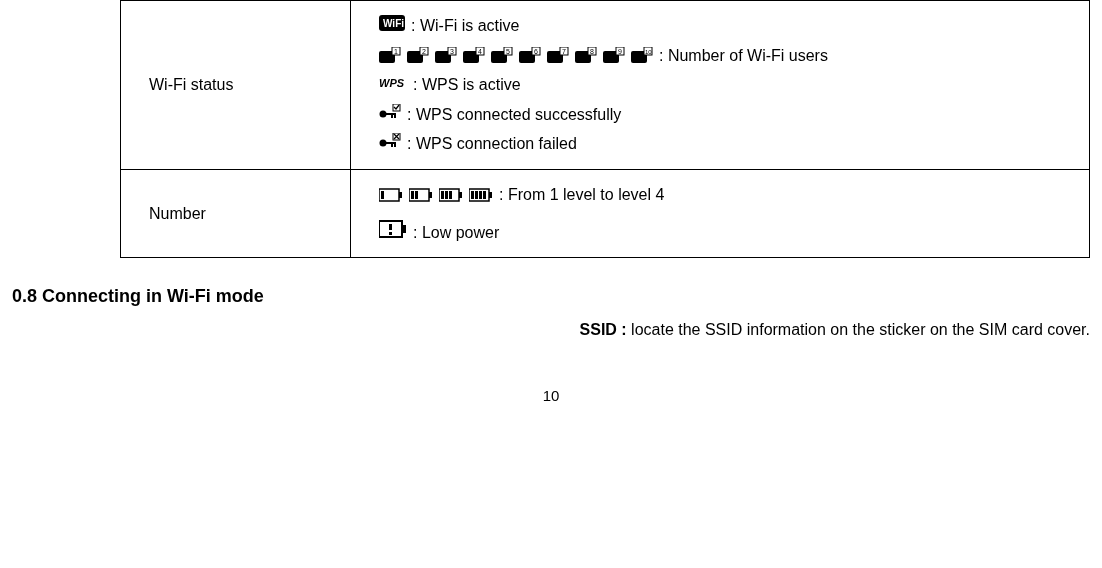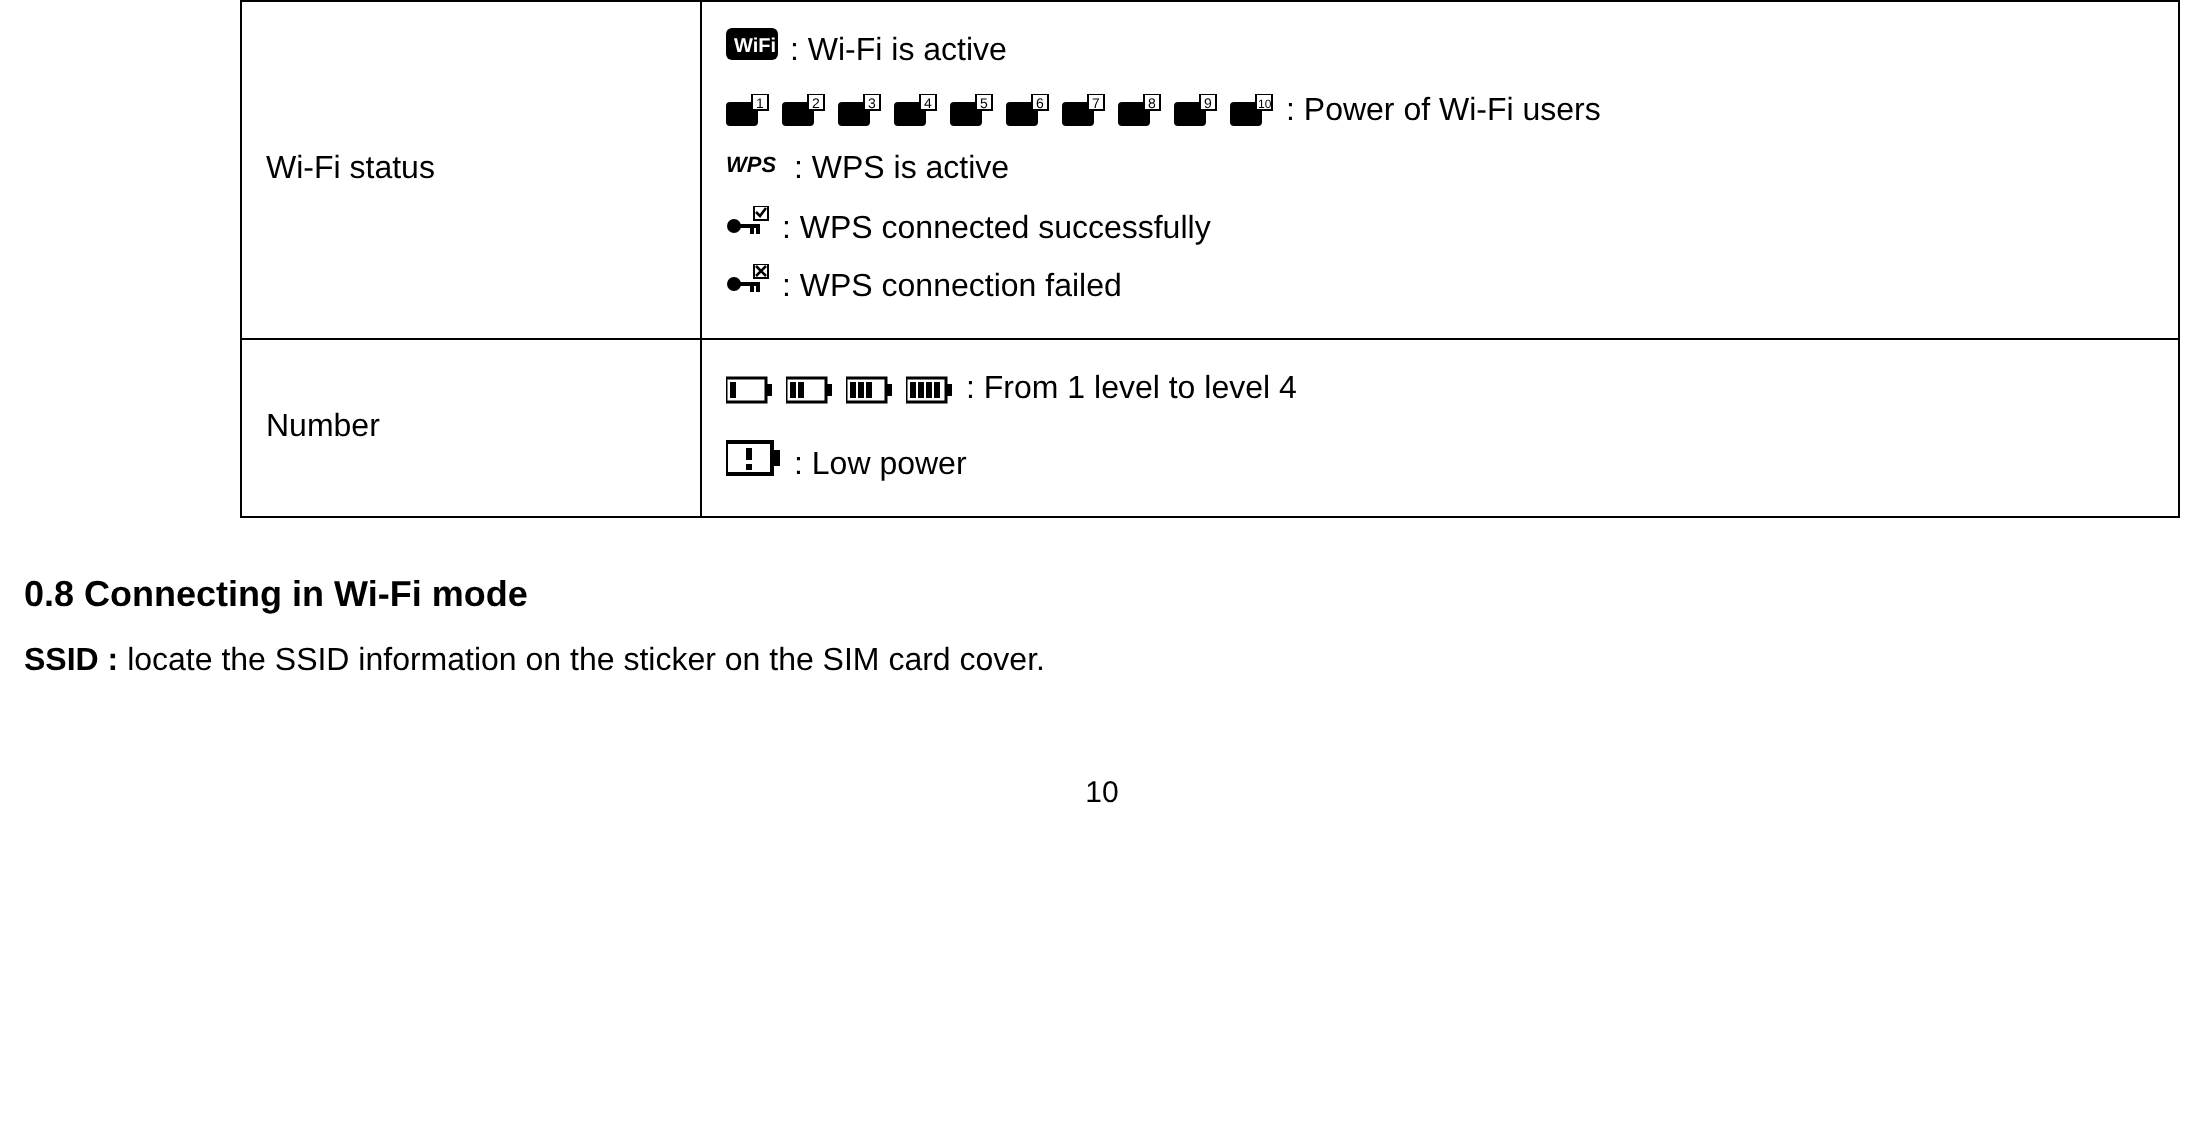--- a/index.html
+++ b/index.html
@@ -19,21 +19,21 @@
     .page {
       padding: 0 10px;
     }
     table {
       border-collapse: collapse;
       margin-left: 110px;
       width: 970px;
     }
     td {
       border: 1px solid #000;
-      padding: 8px 12px;
+      padding: 8px 28px;
       vertical-align: middle;
       font-size: 16px;
     }
     td.label-cell {
       width: 230px;
     }
     .icon-line {
       margin: 4px 0;
       line-height: 1.6;
       display: flex;
@@ -64,20 +64,21 @@
     .section-heading {
       font-weight: bold;
       font-size: 18px;
       margin-top: 28px;
       padding: 0 2px;
     }
     .ssid-line {
       font-size: 16px;
       margin-top: 14px;
       padding: 0 2px;
+      text-align: right;
     }
     .ssid-line b {
       font-weight: bold;
     }
     .page-num {
       text-align: center;
       margin-top: 48px;
       font-size: 15px;
     }
   </style>
@@ -146,21 +147,21 @@
                   <rect x="0" y="4" width="16" height="12" rx="2" fill="#000"></rect>
                   <rect x="13" y="0" width="8" height="8" fill="#fff" stroke="#000"></rect>
                   <text x="15" y="7" font-size="7" fill="#000">9</text>
                 </svg>
             <svg width="22" height="16" viewBox="0 0 22 16">
                   <rect x="0" y="4" width="16" height="12" rx="2" fill="#000"></rect>
                   <rect x="13" y="0" width="8" height="8" fill="#fff" stroke="#000"></rect>
                   <text x="14" y="7" font-size="6" fill="#000">10</text>
                 </svg>
           </span>
-          <span class="text">: Power of Wi-Fi users</span>
+          <span class="text">: Number of Wi-Fi users</span>
         </div>
         <div class="icon-line">
           <span class="icon">
             <svg width="28" height="14" viewBox="0 0 28 14">
                   <text x="0" y="11" font-size="11" fill="#000" font-family="Arial" font-weight="bold" font-style="italic">WPS</text>
                 </svg>
           </span>
           <span class="text">: WPS is active</span>
         </div>
         <div class="icon-line">

